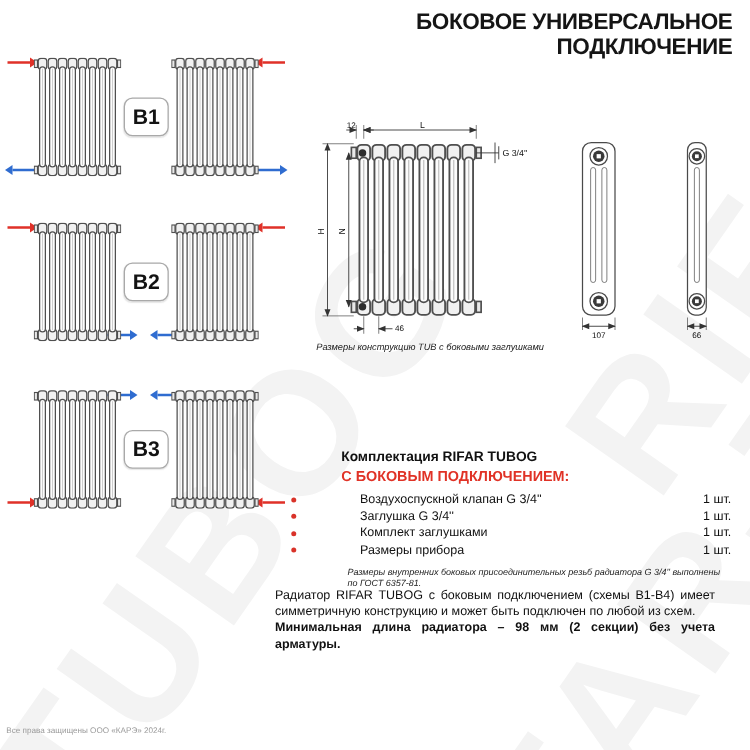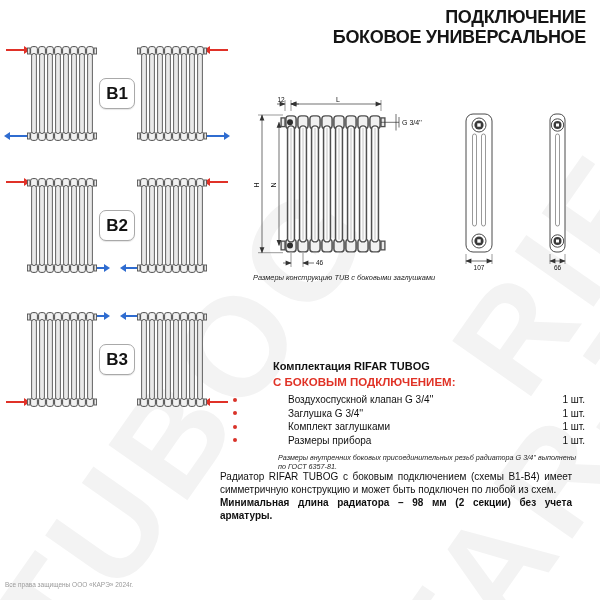--- a/index.html
+++ b/index.html
@@ -89,22 +89,22 @@
 
 <div class="page">
 
   <div class="wm" style="left:-40px;top:600px;">TUBOG</div>
   <div class="wm" style="left:260px;top:760px;">RIFAR-TUBOG.su</div>
   <div class="wm" style="left:420px;top:330px;">RIFAR</div>
 
   <div class="layer">
 
     <div class="title">
+      <div>БОКОВОЕ УНИВЕРСАЛЬНОЕ</div>
       <div>ПОДКЛЮЧЕНИЕ</div>
-      <div>БОКОВОЕ УНИВЕРСАЛЬНОЕ</div>
     </div>
 
     <div class="scheme" style="top:46px;">
       <span class="arrow red ar" style="left:6px;top:3px;"></span>
       <span class="arrow red al" style="left:210px;top:3px;"></span>
       <span class="arrow blue al" style="left:10px;top:89px;"></span>
       <span class="arrow blue ar" style="left:206px;top:89px;"></span>
       <svg class="rad l" viewBox="-3 0 70 95">
           <use href="#radiator-front"></use>
         </svg>

